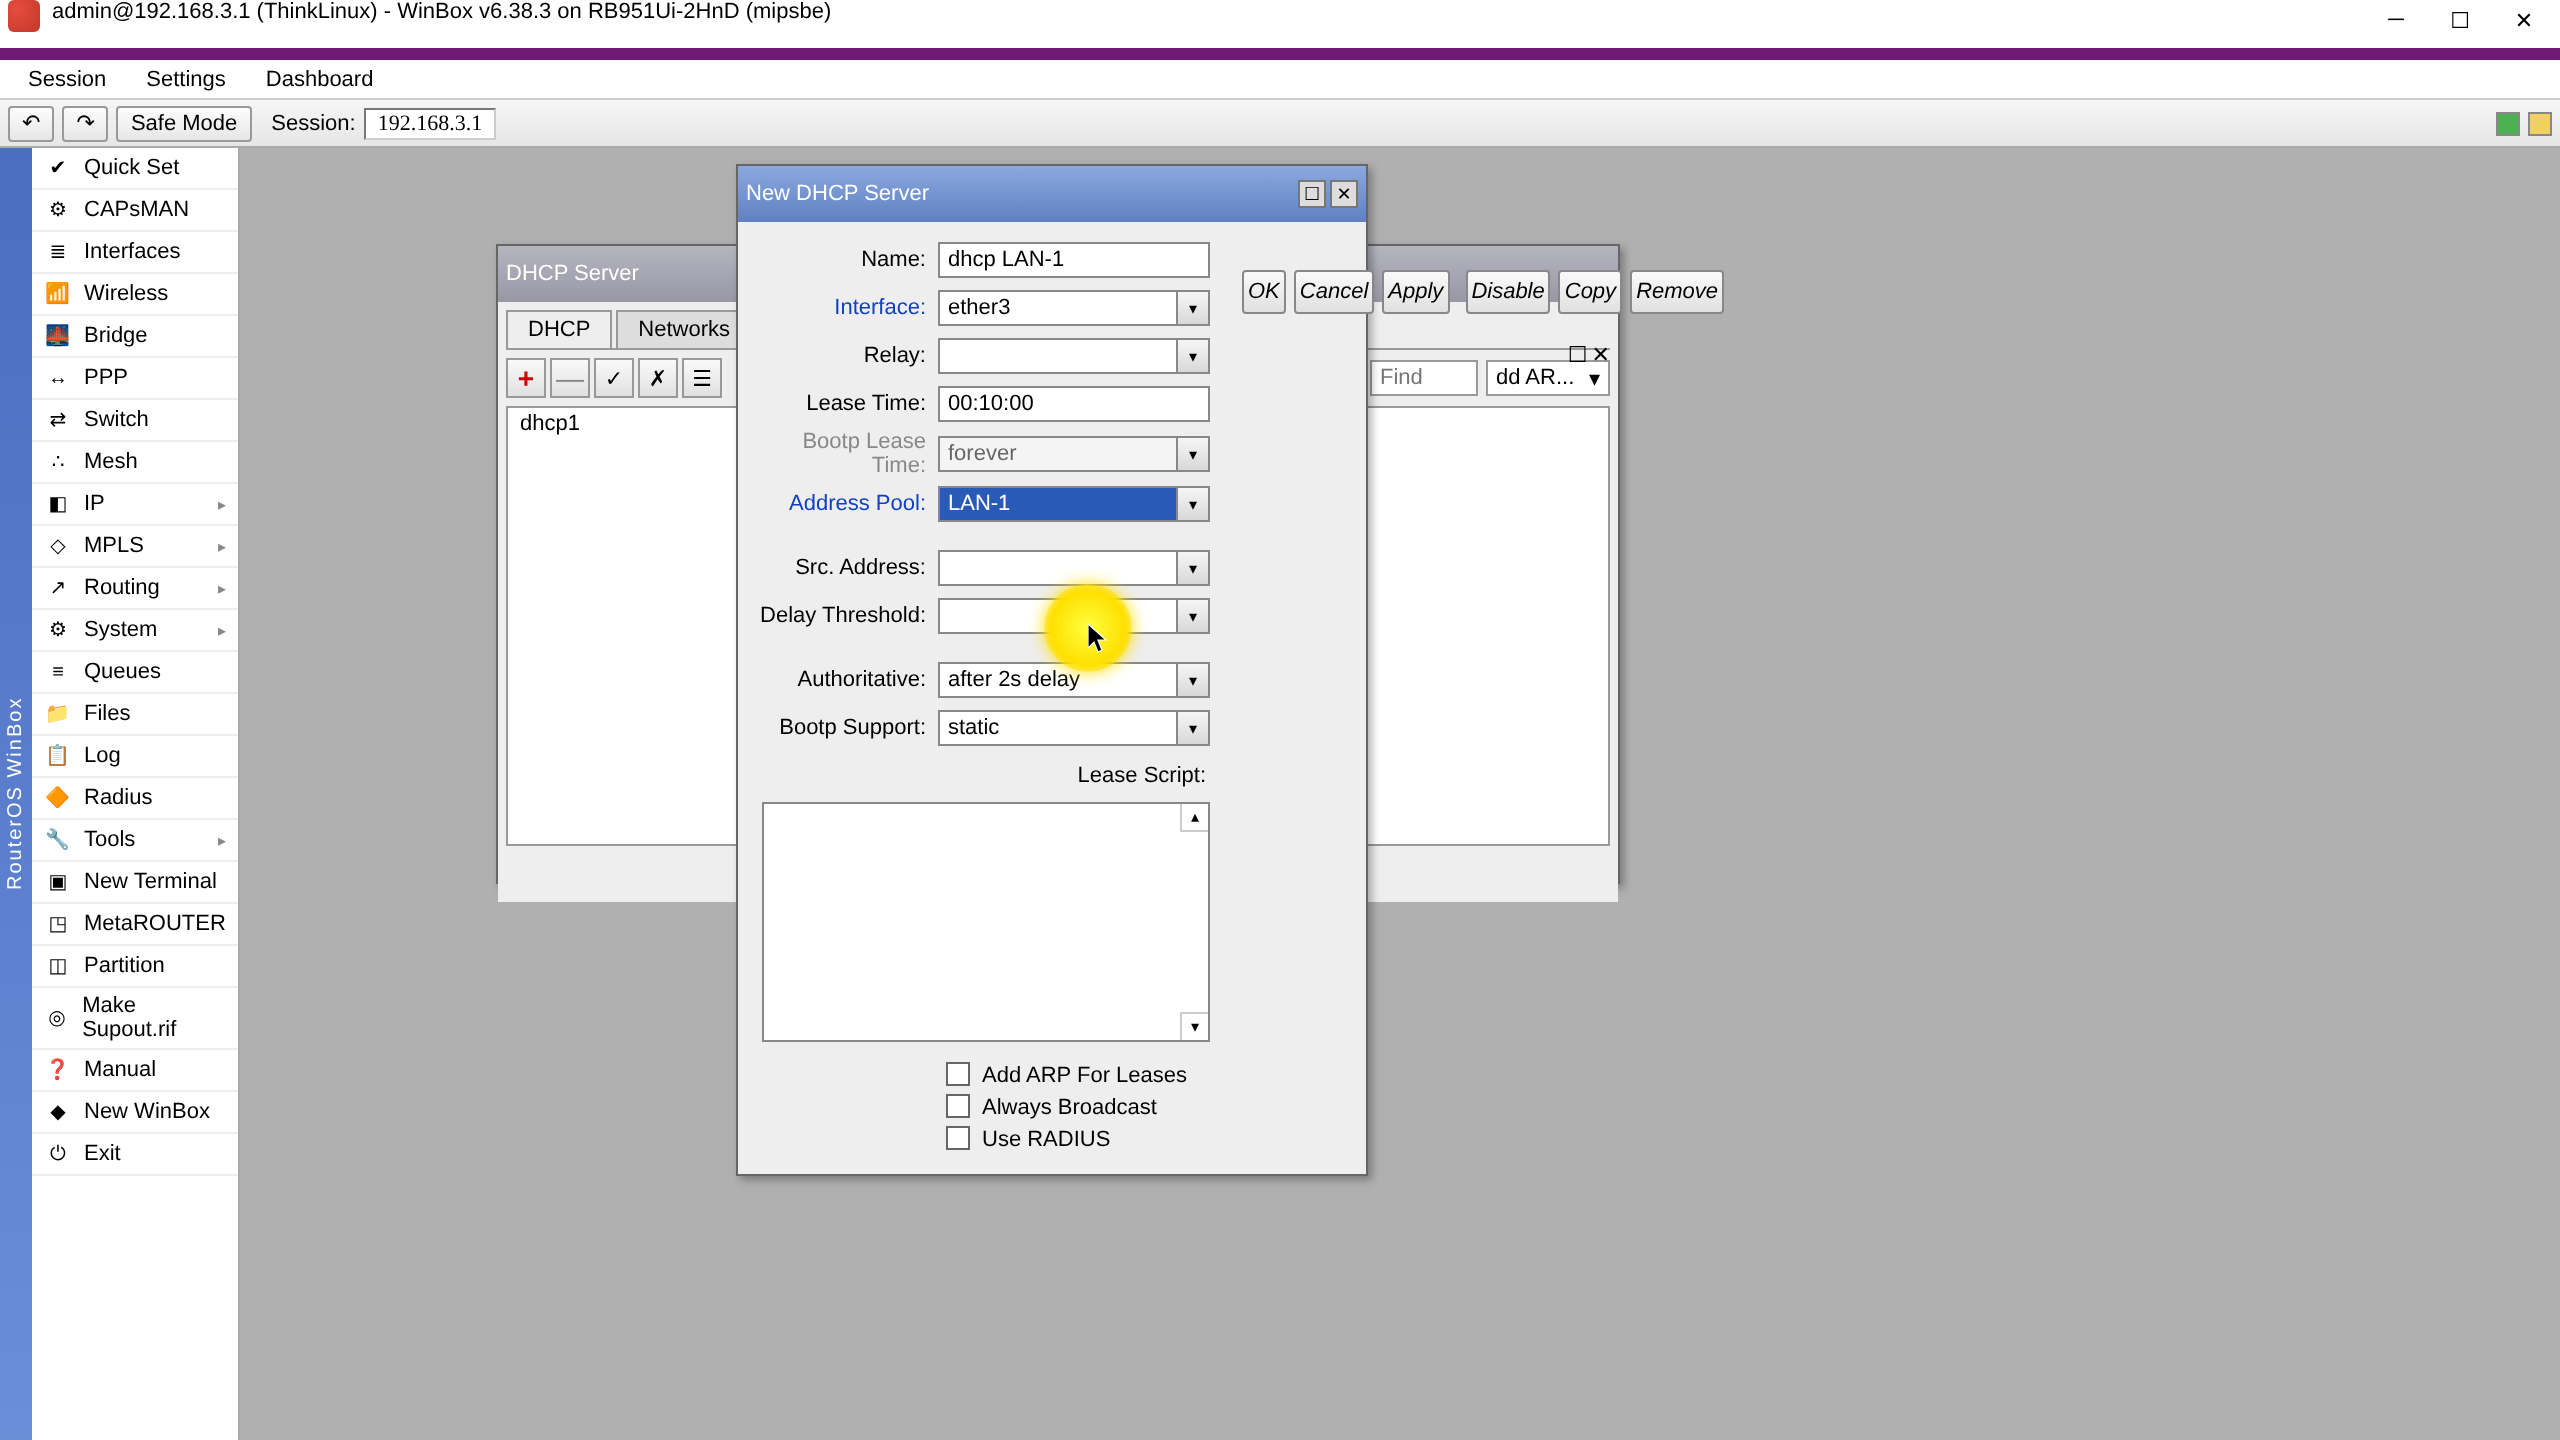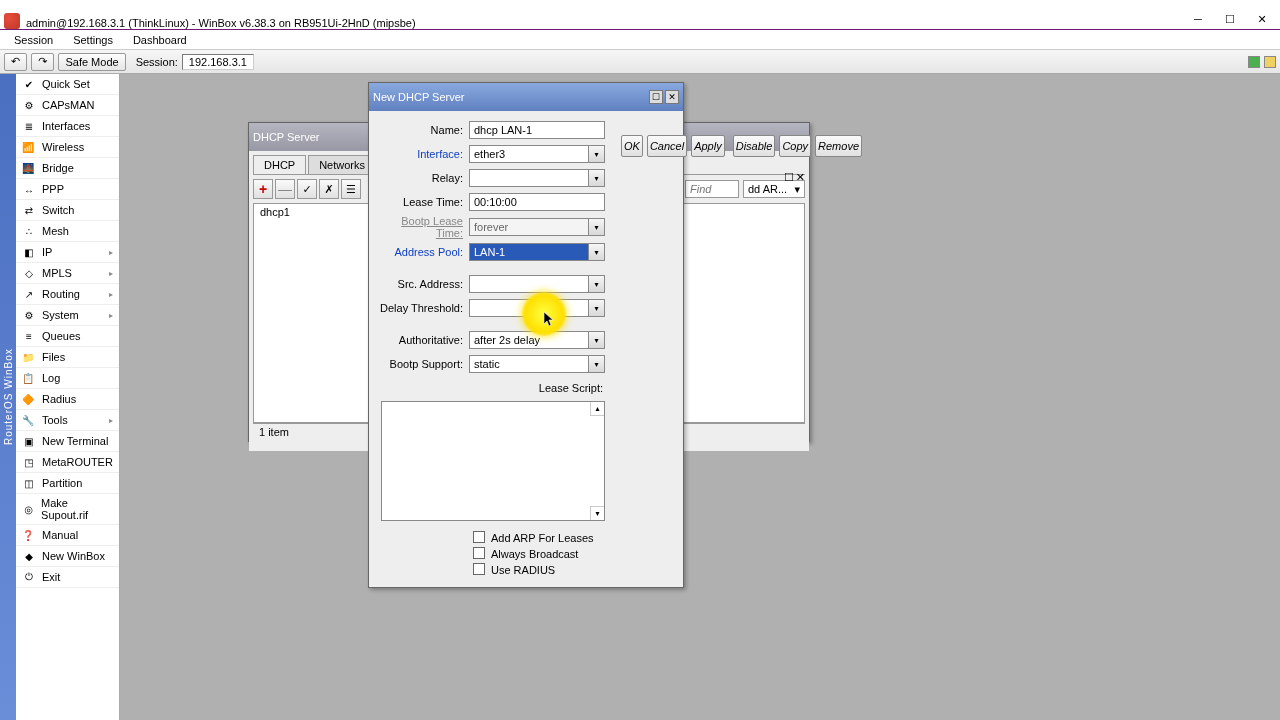--- a/index.html
+++ b/index.html
@@ -1,18 +1,18 @@
 <!DOCTYPE html>
 <html><head>
 <meta charset="utf-8">
 <style>
 * { box-sizing: border-box; margin: 0; padding: 0; font-family: Tahoma, Arial, sans-serif; font-size: 11px; }
 body { background: #fff; width: 1280px; height: 720px; overflow: hidden; position: relative; }
 
-.titlebar { height: 30px; background: #fff; display: flex; align-items: flex-end; padding: 0 4px; border-bottom: 1px solid #701a75; }
+.titlebar { height: 30px; background: #fff; display: flex; align-items: flex-start; padding: 0 4px; border-bottom: 6px solid #701a75; }
 .titlebar .icon { width: 16px; height: 16px; background: radial-gradient(circle at 30% 30%, #e74c3c, #c0392b); border-radius: 3px; margin-right: 6px; }
 .titlebar .title { flex: 1; color: #000; }
 .titlebar .winbtn { width: 28px; height: 20px; display: flex; align-items: center; justify-content: center; margin-left: 4px; cursor: pointer; }
 
 .menubar { height: 20px; background: #fff; display: flex; align-items: center; padding-left: 4px; border-bottom: 1px solid #ccc; }
 .menubar span { padding: 2px 10px; cursor: pointer; }
 
 .toolbar { height: 24px; background: linear-gradient(#f6f6f6,#e6e6e6); border-bottom: 1px solid #aaa; display: flex; align-items: center; padding: 0 4px; }
 .toolbar .tbtn { border: 1px solid #999; background: linear-gradient(#fdfdfd,#e6e6e6); padding: 1px 6px; margin-right: 4px; cursor: pointer; height: 18px; display: flex; align-items: center; border-radius: 2px; }
 .toolbar .sess { margin-left: 6px; }
@@ -42,36 +42,36 @@
 
 
 .dhcp-win { top: 48px; left: 128px; width: 562px; height: 320px; }
 .tabs { display: flex; border-bottom: 1px solid #999; margin-bottom: 4px; }
 .tab { padding: 3px 10px; border: 1px solid #999; border-bottom: none; background: #ddd; margin-right: 2px; cursor: pointer; }
 .tab.active { background: #eee; }
 .grid-toolbar { display: flex; align-items: center; margin-bottom: 4px; }
 .grid-toolbar .gbtn { width: 20px; height: 20px; border: 1px solid #999; background: linear-gradient(#fafafa,#e0e0e0); margin-right: 2px; display: flex; align-items: center; justify-content: center; cursor: pointer; }
 .grid-toolbar .plus { color: #c00; font-weight: bold; font-size: 14px; }
 .grid-toolbar .minus { color: #888; font-size: 14px; }
-.find-box { width: 54px; height: 18px; border: 1px solid #999; background: #fff; padding: 0 4px; font-style: italic; color: #888; }
+.find-box { width: 54px; height: 18px; border: 1px solid #999; background: #fff; padding: 0 4px; color: #888; }
 .sel-combo { width: 62px; height: 18px; border: 1px solid #999; background: #fff; margin-left: 4px; display: flex; align-items: center; padding: 0 4px; justify-content: space-between; }
 
 .grid { border: 1px solid #999; background: #fff; height: 220px; }
 .grid-head { display: flex; background: linear-gradient(#f4f4f4,#e4e4e4); border-bottom: 1px solid #aaa; }
 .grid-head div { border-right: 1px solid #ccc; padding: 2px 6px; }
 .grid-row { display: flex; padding: 2px 6px; }
 
 .status-bar { border-top: 1px solid #999; padding: 2px 6px; background: #eee; }
 
 
 .new-win { top: 8px; left: 248px; width: 316px; }
 .form-row { display: flex; align-items: center; margin-bottom: 2px; min-height: 22px; }
 .form-row label { width: 92px; text-align: right; padding-right: 6px; color: #000; }
 .form-row label.link { color: #1040c0; }
-.form-row label.dim { color: #888; text-decoration: underline; }
+.form-row label.dim { color: #888; }
 .form-row .fld { flex: 1; height: 18px; border: 1px solid #888; background: #fff; padding: 0 4px; display: flex; align-items: center; }
 .form-row .fld.dim { background: #f4f4f4; color: #666; }
 .form-row .fld.sel { background: #2a5ab8; color: #fff; }
 .form-row .combo-btn { width: 16px; height: 18px; border: 1px solid #888; border-left: none; background: linear-gradient(#f6f6f6,#d8d8d8); display: flex; align-items: center; justify-content: center; font-size: 8px; cursor: pointer; }
 
 .side-buttons { position: absolute; right: 6px; top: 24px; width: 56px; display: flex; flex-direction: row; gap: 4px; font-style: italic; }
 .side-buttons .sbtn { height: 22px; border: 1px solid #888; background: linear-gradient(#fafafa,#e0e0e0); display: flex; align-items: center; justify-content: center; cursor: pointer; border-radius: 2px; padding: 0 2px; }
 
 .form-area { width: 232px; padding: 4px 0 4px 4px; }
 
@@ -103,21 +103,21 @@
   <span>Session</span>
   <span>Settings</span>
   <span>Dashboard</span>
 </div>
 
 <div class="toolbar">
   <div class="tbtn">↶</div>
   <div class="tbtn">↷</div>
   <div class="tbtn">Safe Mode</div>
   <span class="sess">Session:</span>
-  <span class="sess" style="border:1px inset #ccc; padding:1px 6px; margin-left:4px; background:#fff;">192.168.3.1</span>
+  <span class="sess" style="border:1px inset #ccc; padding:1px 6px; margin-left:4px; background:#fff;font-family:Liberation Serif, serif;">192.168.3.1</span>
   <div class="spacer"></div>
   <div class="sq green"></div>
   <div class="sq lock"></div>
 </div>
 
 <div class="workspace">
   <div class="sidestrip">RouterOS WinBox</div>
 
   <div class="sidebar" id="sidebar">
       <div class="item">
@@ -256,21 +256,20 @@
           <div class="sel-combo">
             <span>dd AR...</span>
               <span>▾</span>
           </div>
         </div>
         <div class="grid">
           <div class="grid-row">
             <span>dhcp1</span>
           </div>
         </div>
-        <div class="status-bar">1 item</div>
       </div>
     </div>
 
     <div class="win new-win">
       <div class="win-title">
         <span class="wtxt">New DHCP Server</span>
         <div class="wbtn">☐</div>
         <div class="wbtn">✕</div>
       </div>
       <div class="win-body" style="position:relative; padding-bottom:0;">

